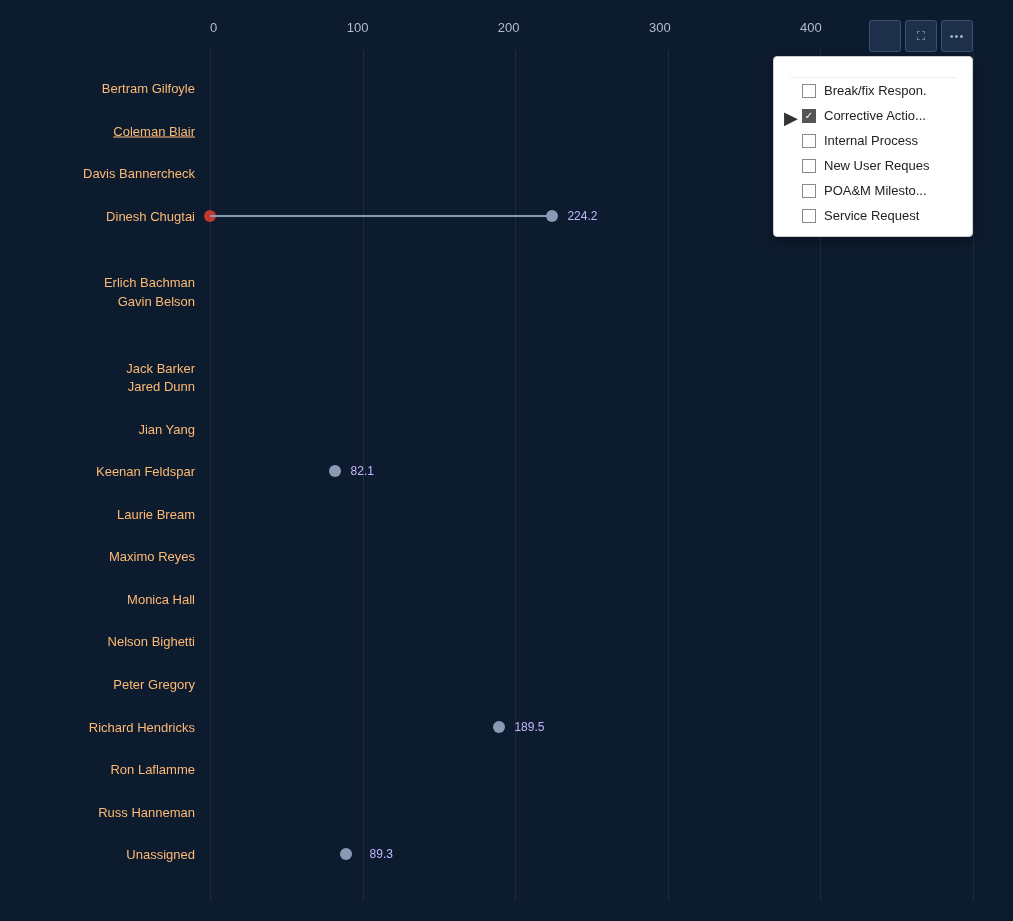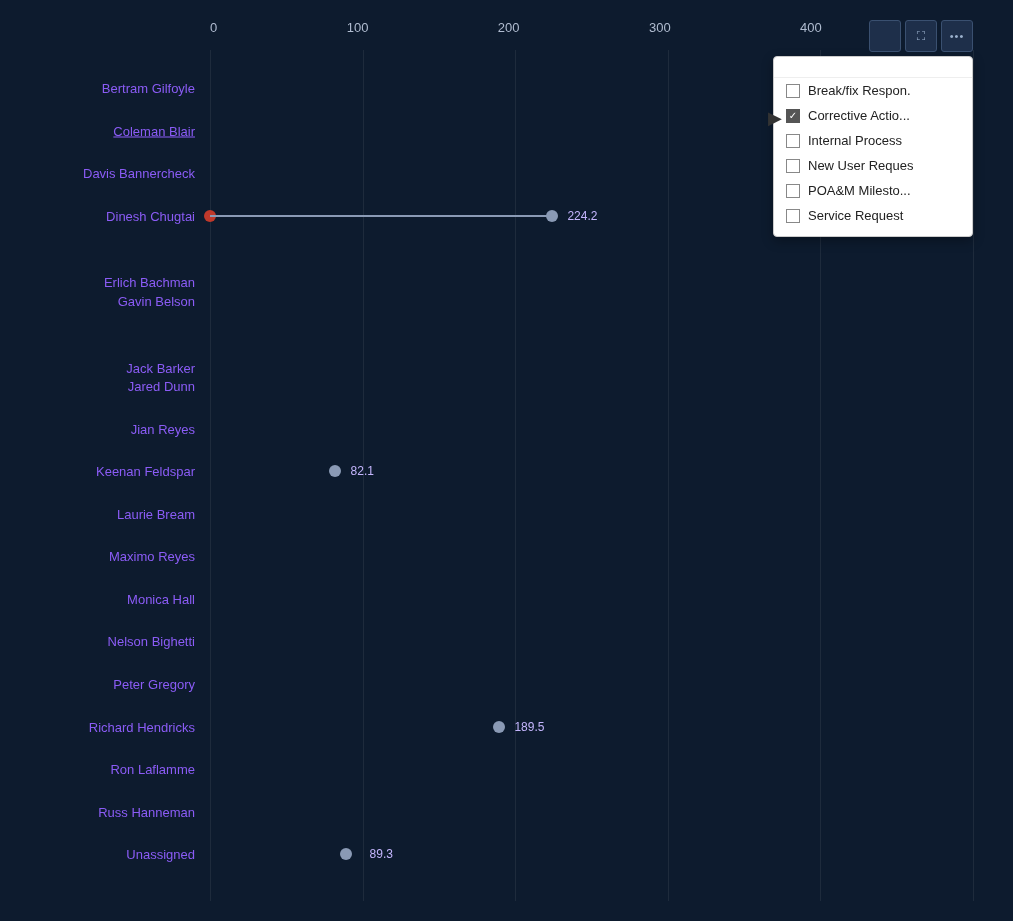--- a/index.html
+++ b/index.html
@@ -43,21 +43,21 @@
       position: absolute;
       top: 50px;
       left: 0;
       width: 205px;
       bottom: 20px;
     }
     .y-label {
       position: absolute;
       right: 10px;
       font-size: 13px;
-      color: #8b5cf6;
+      color: #fdba74;
       text-align: right;
       transform: translateY(-50%);
       white-space: nowrap;
     }
     .grid-line {
       position: absolute;
       top: 0;
       bottom: 0;
       width: 1px;
       background: rgba(255,255,255,0.07);
@@ -111,21 +111,21 @@
       align-items: center;
       justify-content: center;
       cursor: pointer;
       color: #9ab0cc;
       font-size: 14px;
     }
     .dropdown-panel {
       background: white;
       border: 1px solid #ccc;
       border-radius: 4px;
-      padding: 8px 0;
+      padding: 8px 16px;
       min-width: 200px;
       box-shadow: 0 4px 12px rgba(0,0,0,0.3);
     }
     .dropdown-header {
       display: flex;
       align-items: center;
       justify-content: space-between;
       padding: 4px 12px 8px;
       font-weight: 700;
       font-size: 14px;
@@ -181,21 +181,21 @@
 
   <div class="y-labels">
   <div class="y-label" style="top: 4.5%;">Bertram Gilfoyle</div>
       <div class="y-label" style="top: 9.5%; text-decoration: underline;">Coleman Blair</div>
       <div class="y-label" style="top: 14.5%;">Davis Bannercheck</div>
       <div class="y-label" style="top: 19.5%;">Dinesh Chugtai</div>
       <div class="y-label" style="top: 24.5%; margin-top: 24px;">Erlich Bachman</div>
       <div class="y-label" style="top: 29.5%;">Gavin Belson</div>
       <div class="y-label" style="top: 34.5%; margin-top: 24px;">Jack Barker</div>
       <div class="y-label" style="top: 39.5%;">Jared Dunn</div>
-      <div class="y-label" style="top: 44.5%;">Jian Reyes</div>
+      <div class="y-label" style="top: 44.5%;">Jian Yang</div>
       <div class="y-label" style="top: 49.5%;">Keenan Feldspar</div>
       <div class="y-label" style="top: 54.5%;">Laurie Bream</div>
       <div class="y-label" style="top: 59.5%;">Maximo Reyes</div>
       <div class="y-label" style="top: 64.5%;">Monica Hall</div>
       <div class="y-label" style="top: 69.5%;">Nelson Bighetti</div>
       <div class="y-label" style="top: 74.5%;">Peter Gregory</div>
       <div class="y-label" style="top: 79.5%;">Richard Hendricks</div>
       <div class="y-label" style="top: 84.5%;">Ron Laflamme</div>
       <div class="y-label" style="top: 89.5%;">Russ Hanneman</div>
       <div class="y-label" style="top: 94.5%;">Unassigned</div>

